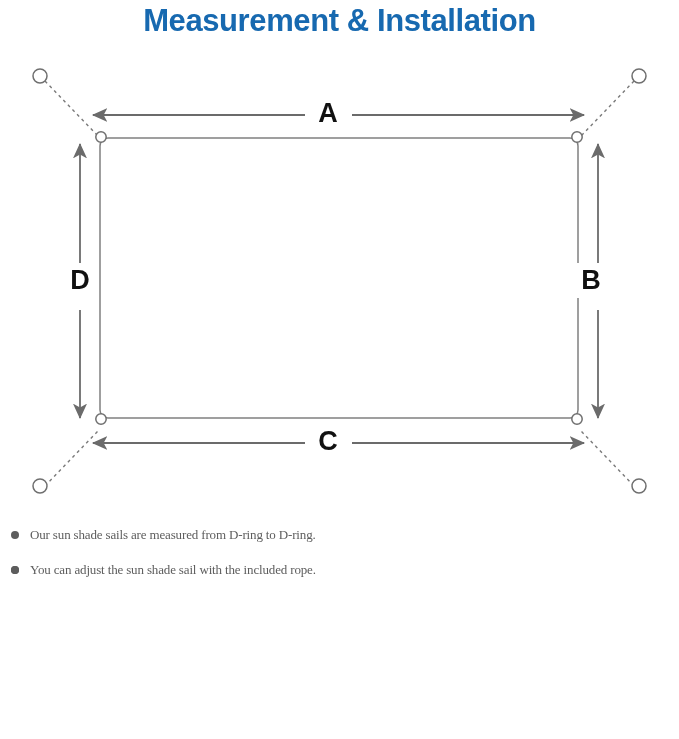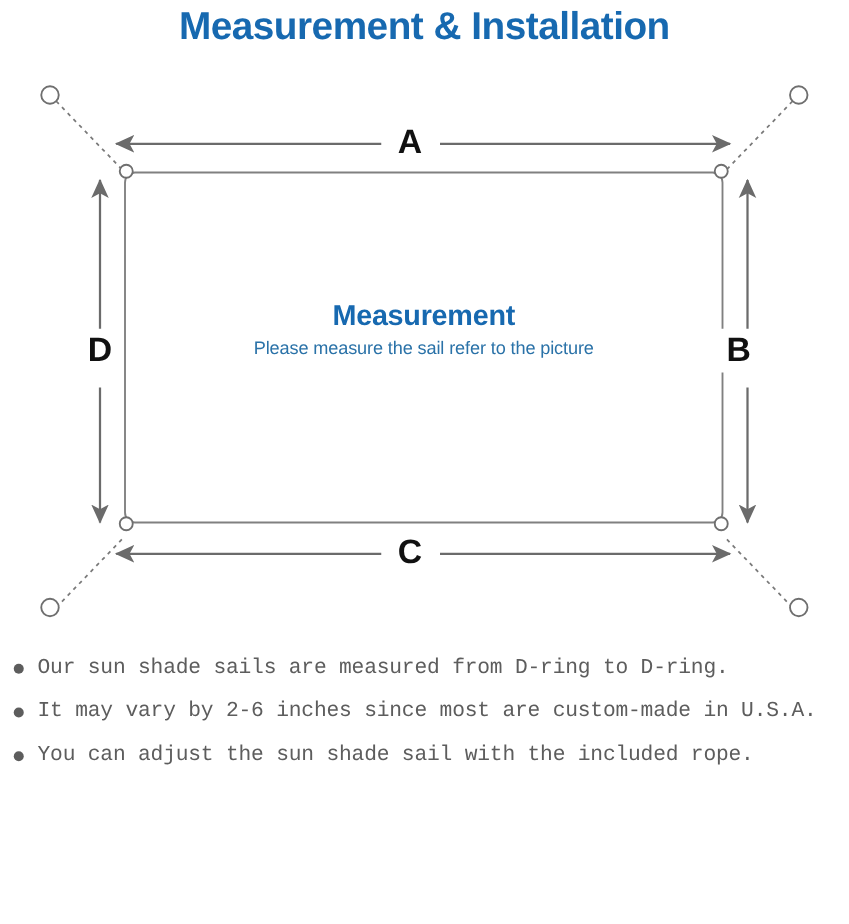--- a/index.html
+++ b/index.html
@@ -90,22 +90,22 @@
     position: absolute;
     left: 0;
     top: 524px;
     width: 679px;
   }
   .note-item {
     position: relative;
     padding-left: 30px;
     padding-right: 6px;
     margin-bottom: 13px;
-    font-family: Liberation Mono, monospace;
-    font-size: 17px;
+    font-family: Liberation Serif, serif;
+    font-size: 13px;
     line-height: 22px;
     color: #5d5d5d;
     letter-spacing: -0.15px;
   }
   .note-item .bullet {
     position: absolute;
     left: 11px;
     top: 7px;
     width: 8px;
     height: 8px;
@@ -162,37 +162,32 @@
       <line x1="352" y1="391" x2="584" y2="391" marker-end="url(#arrowEnd)"></line>
 
       <line x1="80" y1="212" x2="80" y2="92" marker-end="url(#arrowEnd)"></line>
       <line x1="80" y1="258" x2="80" y2="366" marker-end="url(#arrowEnd)"></line>
 
       <line x1="598" y1="212" x2="598" y2="92" marker-end="url(#arrowEnd)"></line>
       <line x1="598" y1="258" x2="598" y2="366" marker-end="url(#arrowEnd)"></line>
     </g>
   </svg>
 
-  <div class="sail-caption">
-    <div class="sail-title">Measurement</div>
-    <div class="sail-sub">Please measure the sail refer to the picture</div>
-  </div>
 
   <div class="dim-label dim-a">A</div>
   <div class="dim-label dim-b">B</div>
   <div class="dim-label dim-c">C</div>
   <div class="dim-label dim-d">D</div>
 </div>
 
 <div class="notes">
   <div class="note-item">
     <span class="bullet"></span>
     <span>Our sun shade sails are measured from D-ring to D-ring.</span>
   </div>
   <div class="note-item">
     <span class="bullet"></span>
-    <span>It may vary by 2-6 inches since most are custom-made in U.S.A.</span>
   </div>
   <div class="note-item">
     <span class="bullet"></span>
     <span>You can adjust the sun shade sail with the included rope.</span>
   </div>
 </div>
 
 </body></html>

